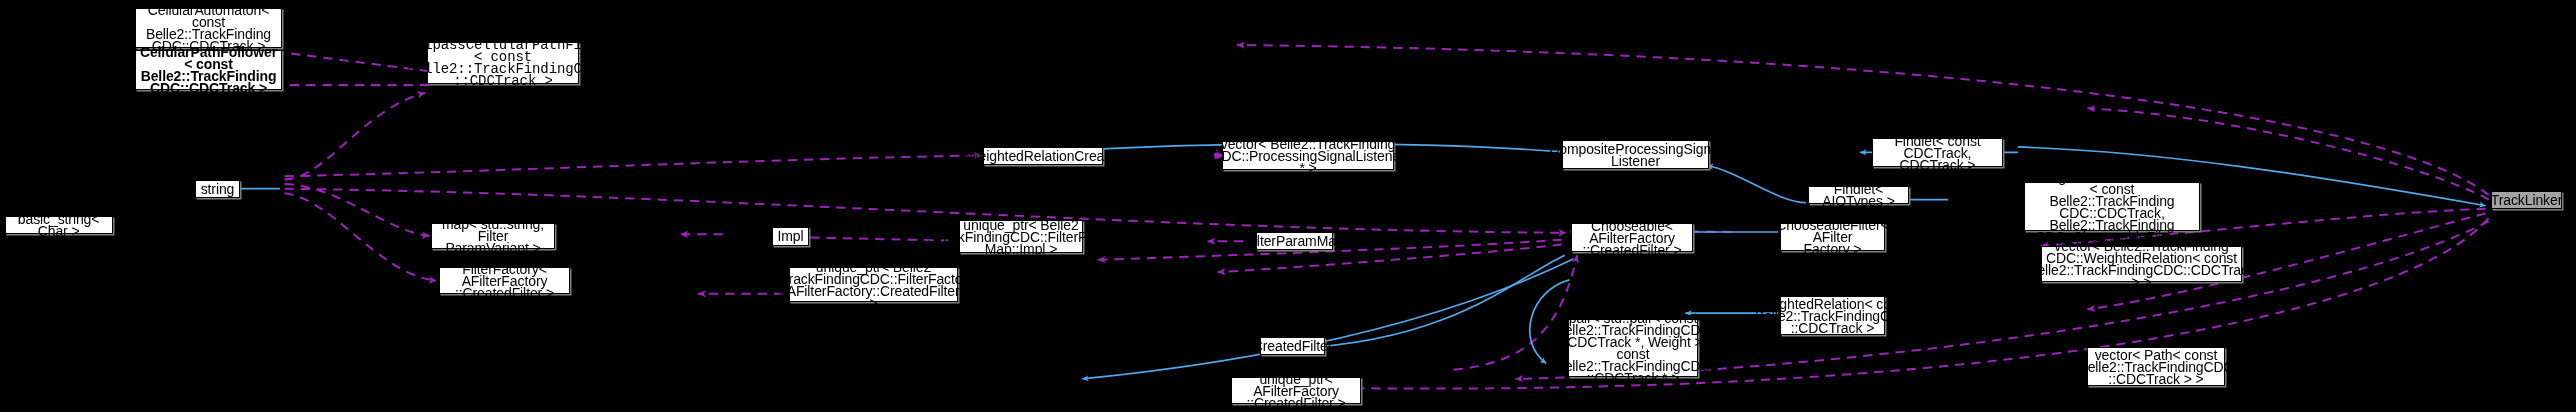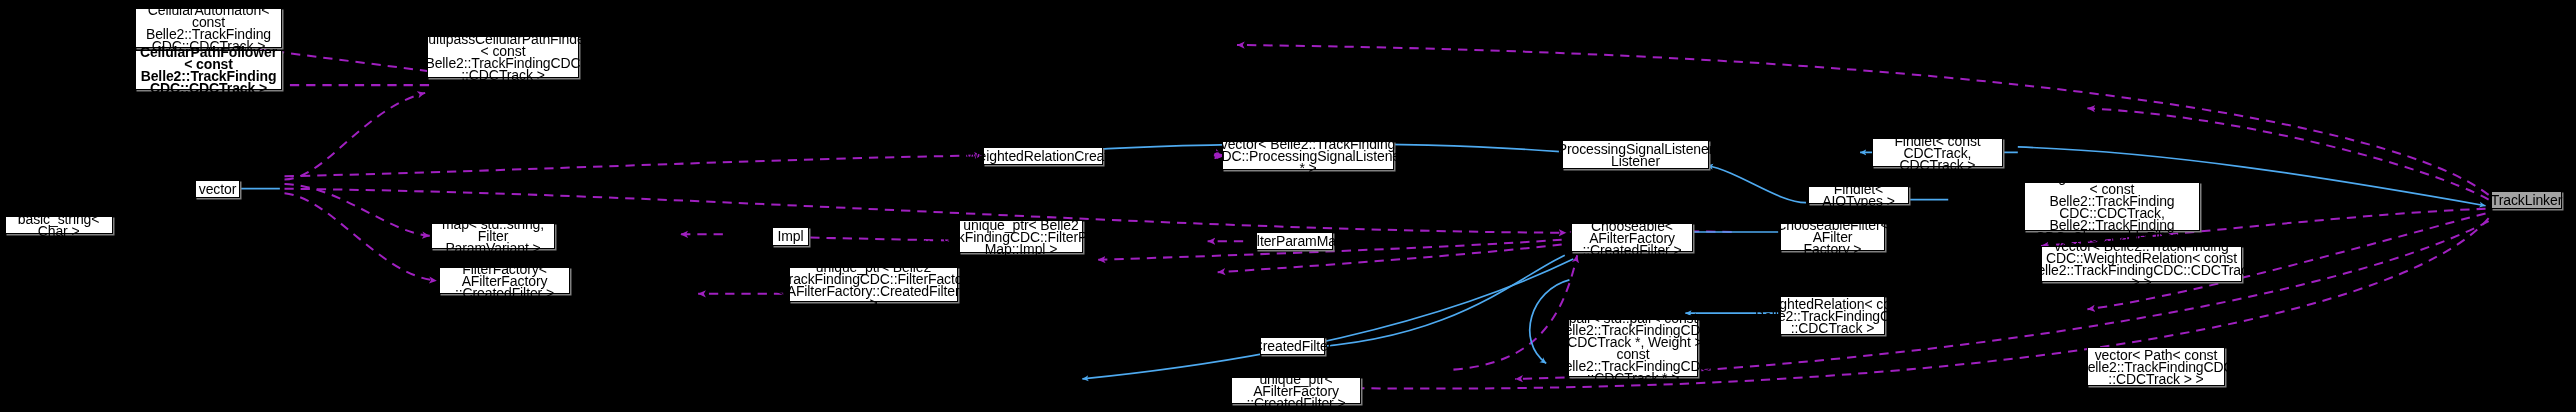--- a/index.html
+++ b/index.html
@@ -111,31 +111,31 @@
       <path class="edge-inherit" marker-end="url(#arrow-blue)" d="M 2035,335 C 1900,400 1700,460 1400,490"></path>
     </g>
   </svg>
 
   <div class="node" style="left:135px;top:7.7px;width:147px;height:40px;">CellularAutomaton&lt;
  const Belle2::TrackFinding
 CDC::CDCTrack &gt;</div>
   <div class="node" style="left:135px;top:50px;width:147px;height:40px;font-weight:bold;">CellularPathFollower
 &lt; const Belle2::TrackFinding
 CDC::CDCTrack &gt;</div>
-  <div class="node" style="left:427px;top:36px;width:152px;height:42px;">MultipassCellularPathFinder
+  <div class="node" style="left:427px;top:42px;width:152px;height:42px;font-family:Liberation Mono, monospace;">MultipassCellularPathFinder
 &lt; const Belle2::TrackFindingCDC
 ::CDCTrack &gt;</div>
 
   <div class="node" style="left:4.6px;top:180px;width:108px;height:18px;margin-top:36px;">basic_string&lt; Char &gt;</div>
-  <div class="node" style="left:195px;top:180px;width:45px;height:18px;">vector</div>
+  <div class="node" style="left:195px;top:180px;width:45px;height:18px;">string</div>
 
   <div class="node" style="left:983px;top:147px;width:120px;height:18px;">WeightedRelationCreator</div>
   <div class="node" style="left:1222px;top:141px;width:172px;height:29px;">vector&lt; Belle2::TrackFinding
 CDC::ProcessingSignalListener * &gt;</div>
-  <div class="node" style="left:1562px;top:140px;width:147px;height:29px;">ProcessingSignalListener
+  <div class="node" style="left:1562px;top:140px;width:147px;height:29px;">CompositeProcessingSignal
 Listener</div>
   <div class="node" style="left:1808px;top:186px;width:101px;height:18px;">Findlet&lt; AIOTypes &gt;</div>
   <div class="node" style="left:1872px;top:138px;width:131px;height:29px;">Findlet&lt; const CDCTrack,
 CDCTrack &gt;</div>
   <div class="node" style="left:2024px;top:182px;width:176px;height:49px;">WeightedRelationCreator
 &lt; const Belle2::TrackFinding
 CDC::CDCTrack, Belle2::TrackFinding
 CDC::ChooseableFilter &gt;</div>
   <div class="node root" style="left:2491px;top:191px;width:71px;height:18px;">TrackLinker</div>
 

